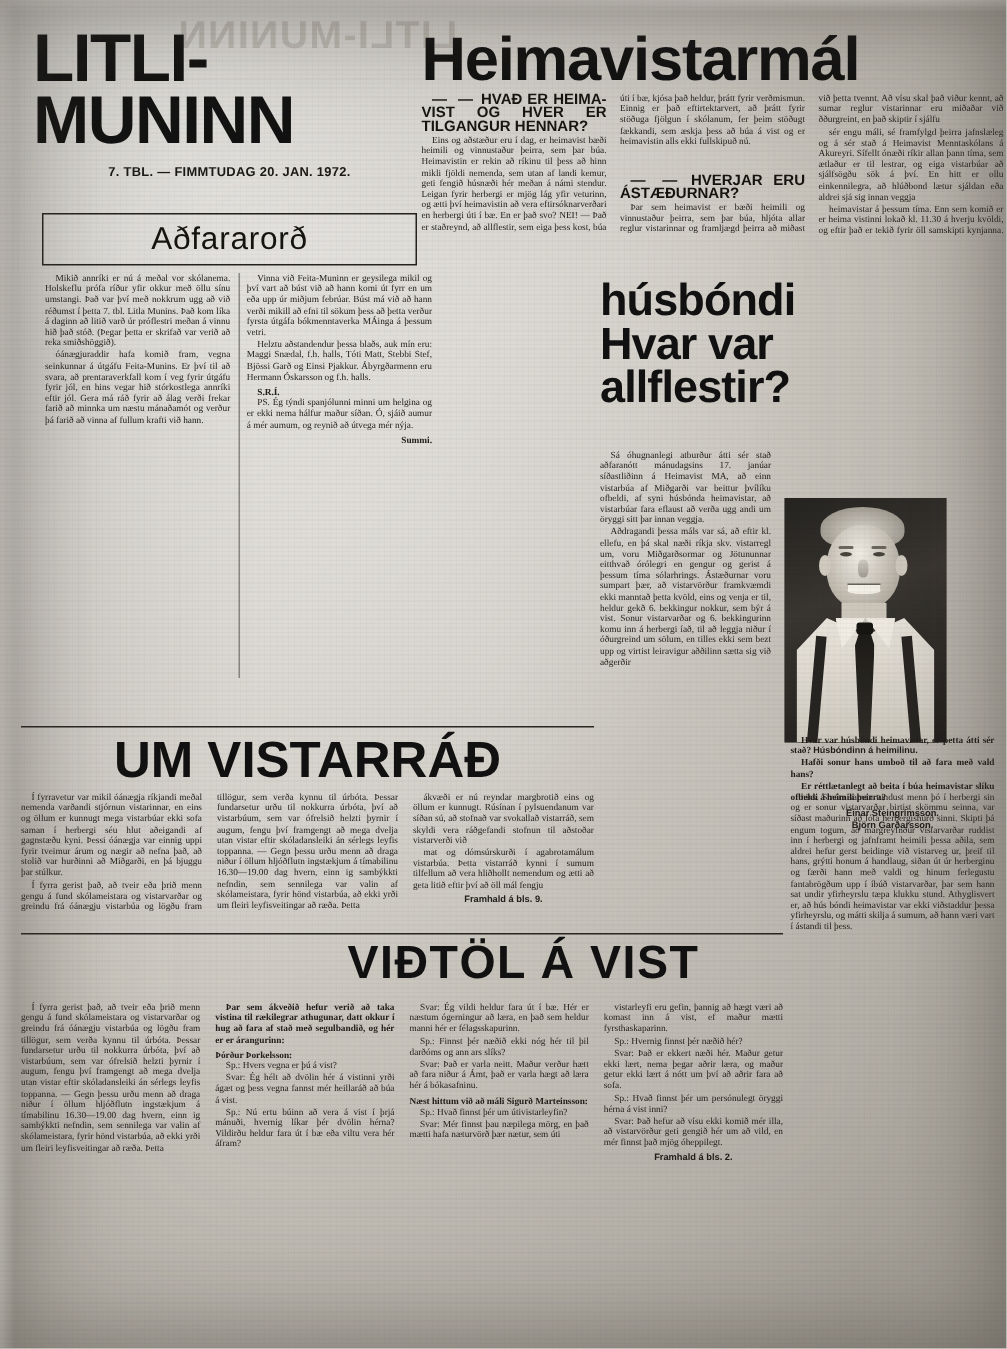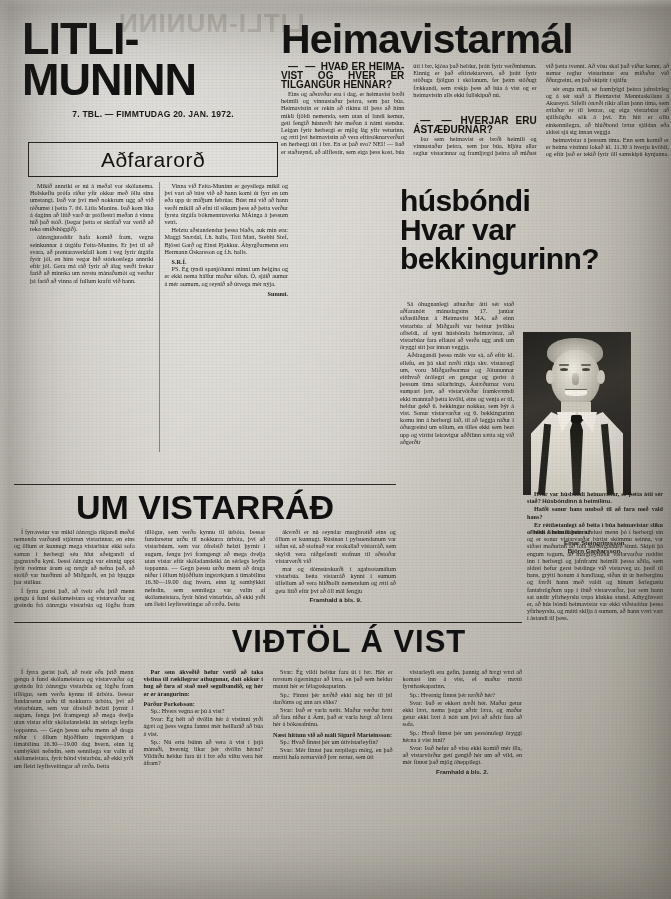--- a/index.html
+++ b/index.html
@@ -194,21 +194,21 @@
       <p>Þar sem heimavist er bæði heimili og vinnustaður þeirra, sem þar búa, hljóta allar reglur vistarinnar og framljægd þeirra að miðast við þetta tvennt. Að vísu skal það viður kennt, að sumar reglur vistarinnar eru miðaðar við ððurgreint, en það skiptir í sjálfu</p>
       <p>sér engu máli, sé framfylgd þeirra jafnslæleg og á sér stað á Heimavist Menntaskólans á Akureyri. Sífellt ónæði ríkir allan þann tíma, sem ætlaður er til lestrar, og eiga vistarbúar að sjálfsögðu sök á því. En hitt er ollu einkennilegra, að hlúðbond lætur sjáldan eða aldrei sjá sig innan veggja</p>
       <p>heimavistar á þessum tíma.
 Enn sem komið er er heima vistinni lokað kl. 11.30 á hverju kvöldi, og eftir það er tekið fyrir öll samskipti kynjanna. Helztu rök skólameistara, hæstráðanda heimavistar, fyrir þessum aðskilnaði eru þau, að með því að fjar-</p>
 
     </div>
 
     <div class="hl-hvar">
       <div>húsbóndi</div>
       <div>Hvar var</div>
-      <div>bekkingurinn?</div>
+      <div>allflestir?</div>
     </div>
 
     <div class="hvar-body col">
       <p>Sá óhugnanlegi atburður átti sér stað aðfaranótt mánudagsins 17. janúar síðastliðinn á Heimavist MA, að einn vistarbúa af Miðgarði var beittur þvílíku ofbeldi, af syni húsbónda heimavistar, að vistarbúar fara eflaust að verða ugg andi um öryggi sitt þar innan veggja.</p>
       <p>Aðdragandi þessa máls var sá, að eftir kl. ellefu, en þá skal næði ríkja skv. vistarregl um, voru Miðgarðsormar og Jötununnar eitthvað órólegri en gengur og gerist á þessum tíma sólarhrings. Ástæðurnar voru sumpart þær, að vistarvörður framkvæmdi ekki manntað þetta kvöld, eins og venja er til, heldur gekð 6. bekkingur nokkur, sem býr á vist. Sonur vistarvarðar og 6. bekkingurinn komu inn á herbergi íað, til að leggja niður í óðurgreind um sölum, en tilles ekki sem bezt upp og virtist leiravigur aððilinn sætta sig við aðgerðir</p>
     </div>
 
     <div class="photo-wrap">
       <div class="photo">
         <div class="pbg"></div>

